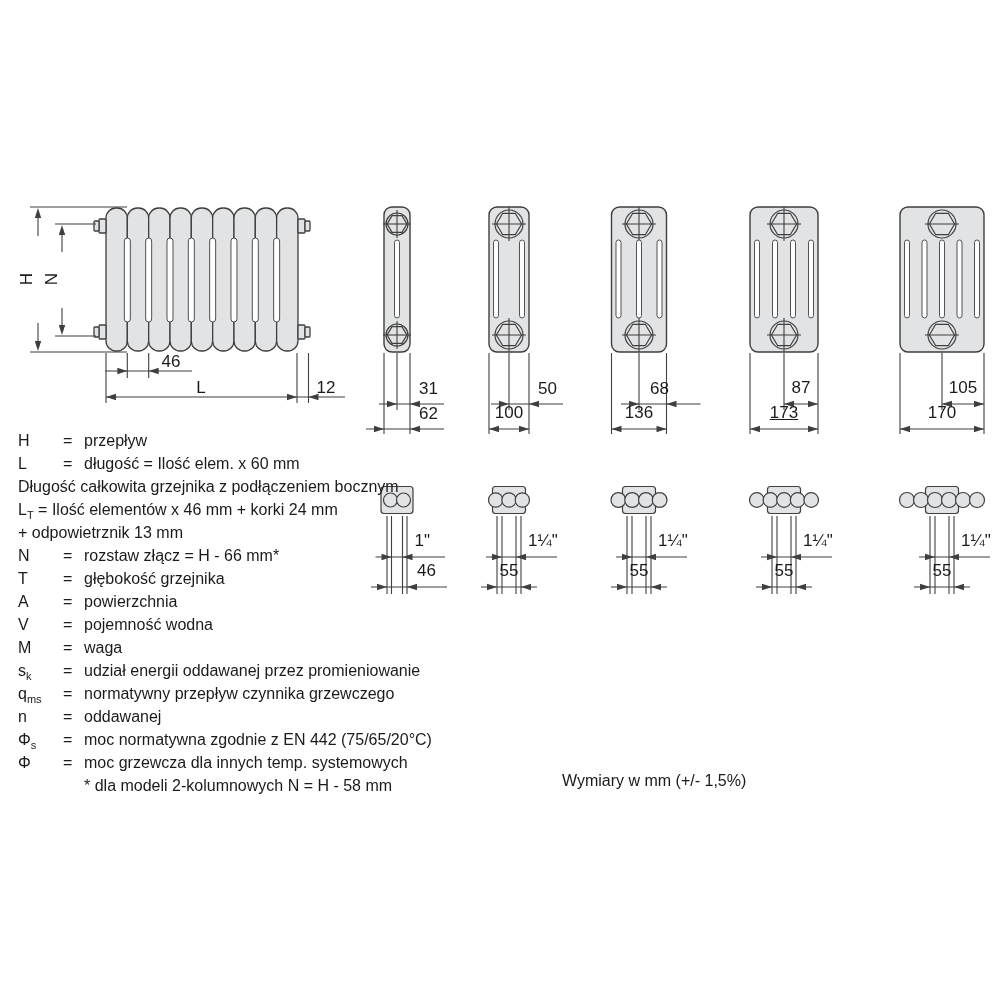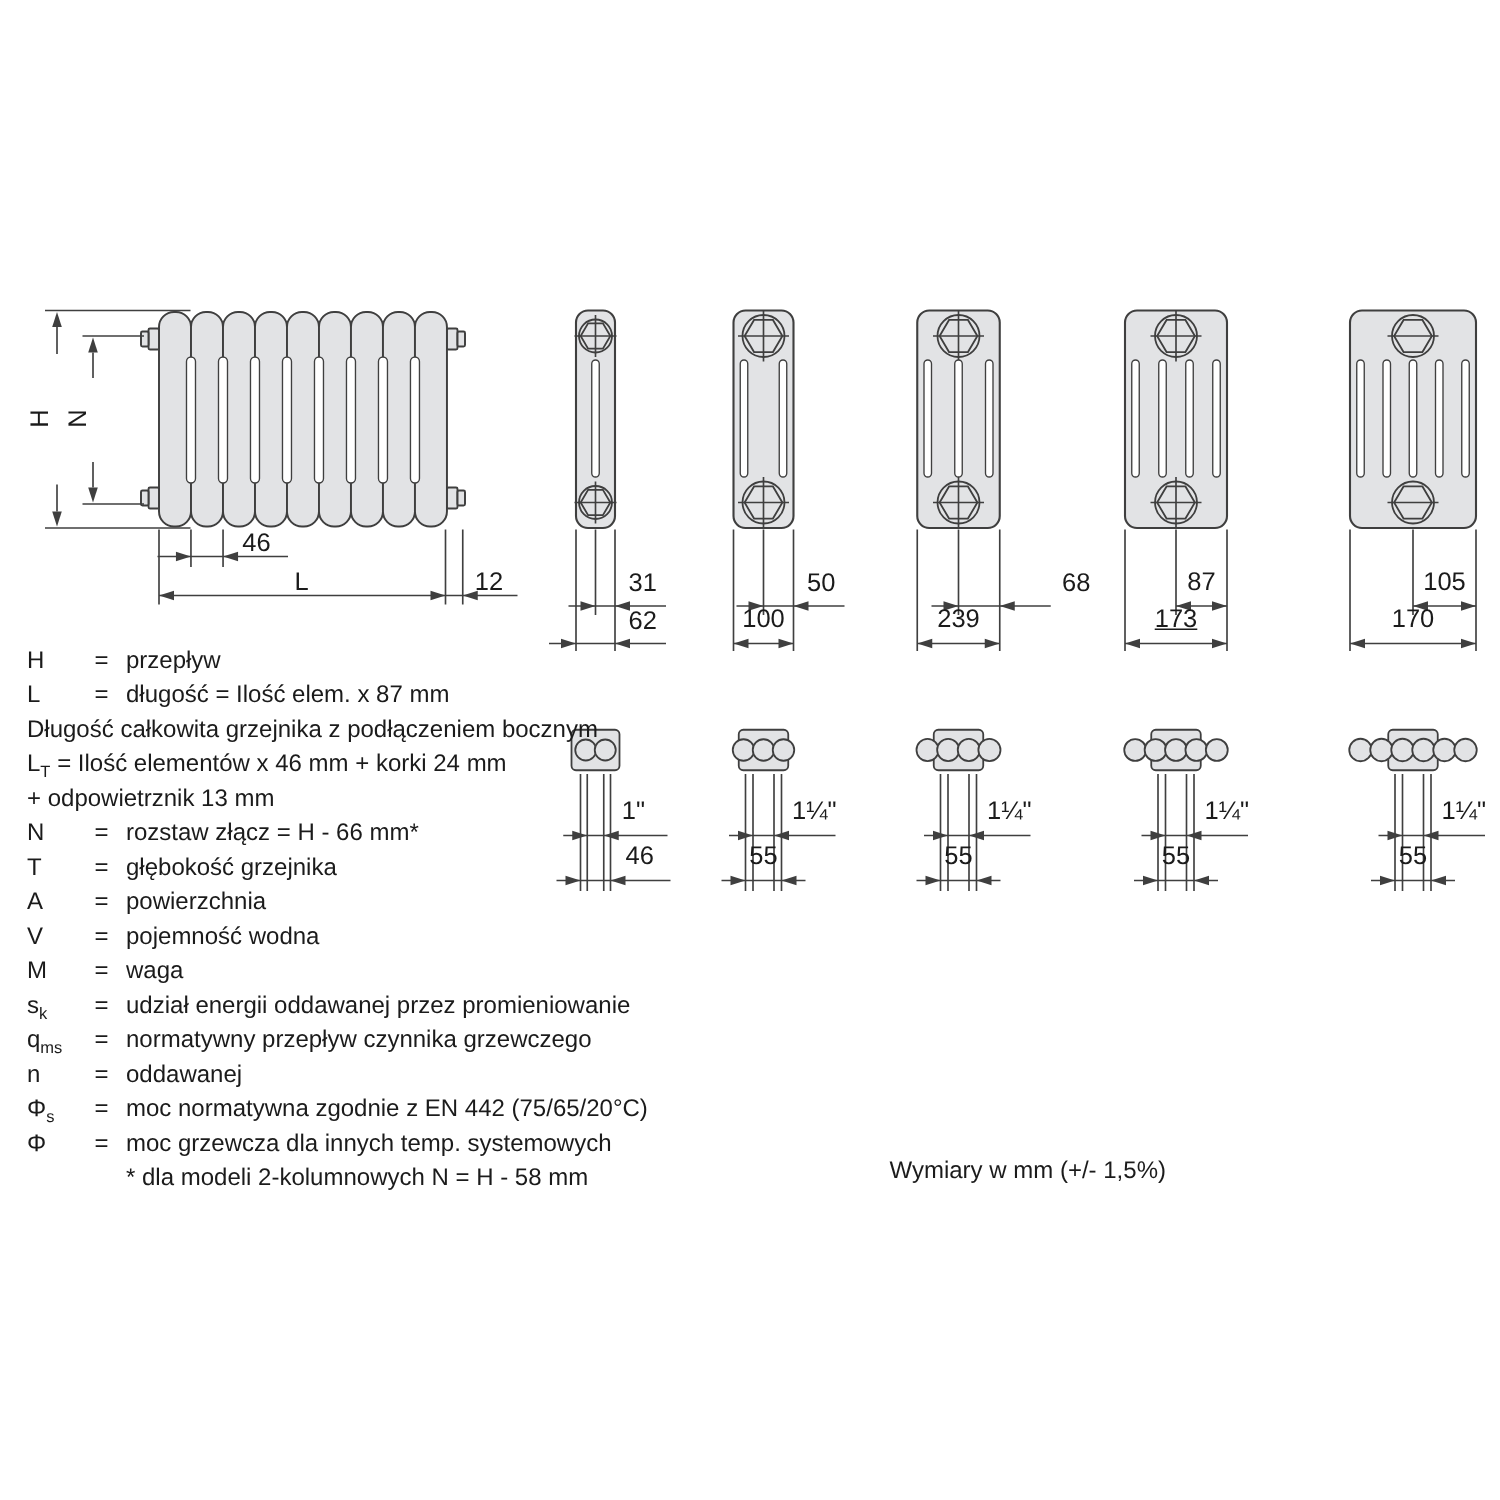--- a/index.html
+++ b/index.html
@@ -11,21 +11,21 @@
   .lab.rot{transform:translate(-50%,-50%) rotate(-90deg);}
   .legrow{position:absolute;left:18px;height:23px;line-height:23px;
           font:16px "Liberation Sans","DejaVu Sans",sans-serif;color:#1b1b1b;white-space:nowrap;}
   .legrow .sym{position:absolute;left:0;}
   .legrow .eq{position:absolute;left:45px;}
   .legrow .txt{position:absolute;left:66px;}
   .legrow .flowtxt{position:absolute;left:0;}
   .legrow .ind{position:absolute;left:66px;}
   .sub{font-size:11px;position:relative;top:4px;}
   .note{position:absolute;left:562px;top:772px;
-        font:16px "Liberation Sans","DejaVu Sans",sans-serif;color:#1b1b1b;white-space:nowrap;margin-left:31px;}
+        font:16px "Liberation Sans","DejaVu Sans",sans-serif;color:#1b1b1b;white-space:nowrap;}
 </style>
 </head>
 <body>
 
 <div class="canvas">
   <svg id="drawing" width="1000" height="1000">
       <rect x="106" y="208" width="21.33" height="143" rx="10" ry="10" fill="#e2e3e5" stroke="#3f3f3f" stroke-width="1.3"></rect>
       <rect x="127.33" y="208" width="21.33" height="143" rx="10" ry="10" fill="#e2e3e5" stroke="#3f3f3f" stroke-width="1.3"></rect>
       <rect x="148.66" y="208" width="21.33" height="143" rx="10" ry="10" fill="#e2e3e5" stroke="#3f3f3f" stroke-width="1.3"></rect>
       <rect x="169.99" y="208" width="21.33" height="143" rx="10" ry="10" fill="#e2e3e5" stroke="#3f3f3f" stroke-width="1.3"></rect>
@@ -260,43 +260,43 @@
       <div class="lab rot" style="left: 27px; top: 279px;">H</div>
       <div class="lab rot" style="left: 52px; top: 279px;">N</div>
       <div class="lab anchL" style="left: 419px; top: 389px;">31</div>
       <div class="lab anchL" style="left: 419px; top: 414px;">62</div>
       <div class="lab anchL" style="left: 414.5px; top: 541px;">1"</div>
       <div class="lab anchL" style="left: 417px; top: 571px;">46</div>
       <div class="lab anchL" style="left: 538px; top: 389px;">50</div>
       <div class="lab" style="left: 509px; top: 413px;">100</div>
       <div class="lab anchL" style="left: 528px; top: 541px;">1¼"</div>
       <div class="lab" style="left: 509px; top: 571px;">55</div>
-      <div class="lab anchL" style="left: 708px; top: 389px;">68</div>
-      <div class="lab" style="left: 639px; top: 413px;">239</div>
+      <div class="lab anchL" style="left: 650px; top: 389px;">68</div>
+      <div class="lab" style="left: 639px; top: 413px;">136</div>
       <div class="lab anchL" style="left: 658px; top: 541px;">1¼"</div>
       <div class="lab" style="left: 639px; top: 571px;">55</div>
       <div class="lab" style="left: 801px; top: 388px;">87</div>
       <div class="lab" style="left: 784px; top: 413px; text-decoration: underline;">173</div>
       <div class="lab anchL" style="left: 803px; top: 541px;">1¼"</div>
       <div class="lab" style="left: 784px; top: 571px;">55</div>
       <div class="lab" style="left: 963px; top: 388px;">105</div>
       <div class="lab" style="left: 942px; top: 413px;">170</div>
       <div class="lab anchL" style="left: 961px; top: 541px;">1¼"</div>
       <div class="lab" style="left: 942px; top: 571px;">55</div>
     </div>
   <div id="legend">
       <div class="legrow" style="top: 432px;">
         <span class="sym"><span>H</span></span>
         <span class="eq">=</span>
         <span class="txt">przepływ</span>
       </div>
       <div class="legrow" style="top: 455px;">
         <span class="sym"><span>L</span></span>
         <span class="eq">=</span>
-        <span class="txt">długość = Ilość elem. x 87 mm</span>
+        <span class="txt">długość = Ilość elem. x 60 mm</span>
       </div>
       <div class="legrow" style="top: 478px;">
         <span class="flowtxt"><span>Długość całkowita grzejnika z podłączeniem bocznym</span></span>
       </div>
       <div class="legrow" style="top: 501px;">
         <span class="flowtxt"><span>L</span><span class="sub">T</span><span> = Ilość elementów x 46 mm + korki 24 mm</span></span>
       </div>
       <div class="legrow" style="top: 524px;">
         <span class="flowtxt"><span>+ odpowietrznik 13 mm</span></span>
       </div>

